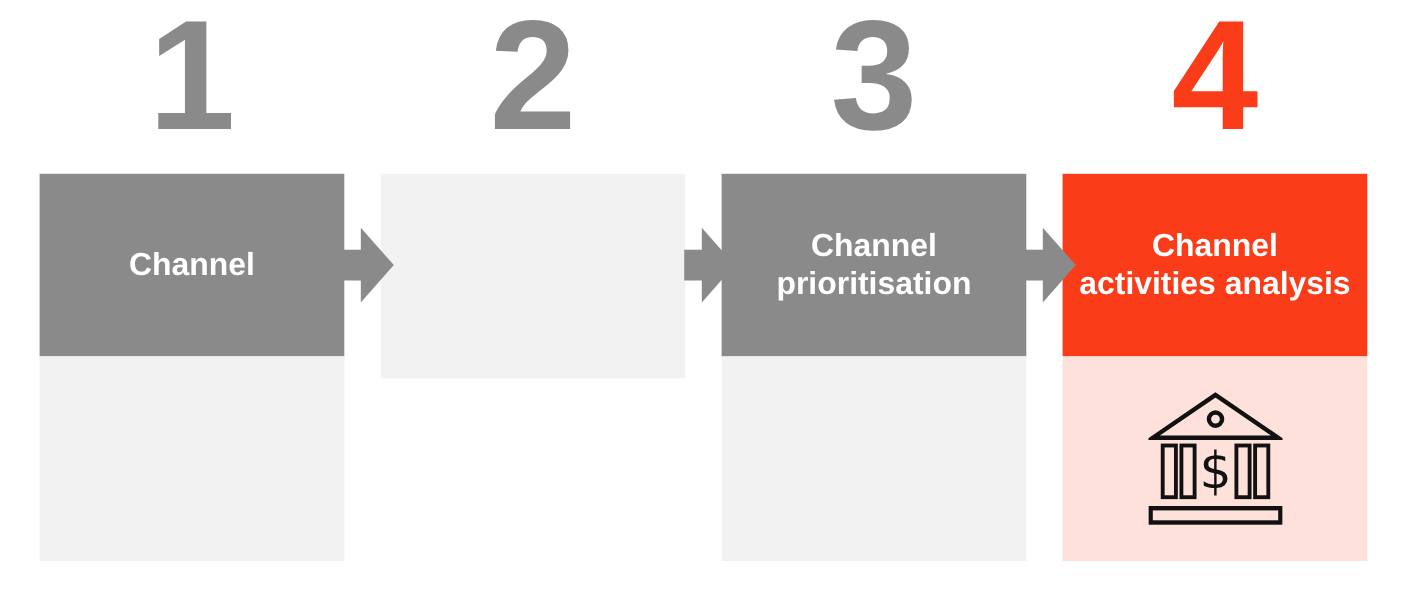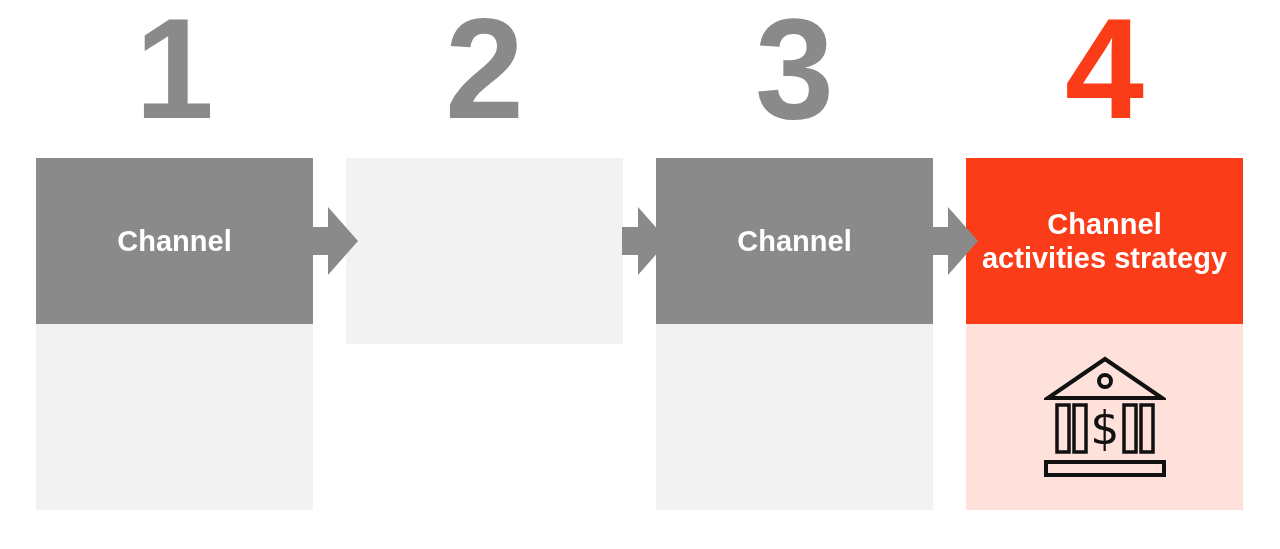--- a/index.html
+++ b/index.html
@@ -107,37 +107,38 @@
         </svg>
       </div>
     </div>
 
     <div class="step">
       <div class="num">
         <span class="digit">3</span>
       </div>
       <div class="header">
         <span class="line">Channel</span>
+        <span class="line">prioritisation</span>
       </div>
       <div class="body"></div>
       <div class="arrow">
         <svg width="47" height="68" viewBox="0 0 47 68">
           <rect x="-1" y="20" width="18" height="28" fill="#8A8A8A"></rect>
           <polygon points="16,0 16,68 46,34" fill="#8A8A8A"></polygon>
         </svg>
       </div>
     </div>
 
     <div class="step active">
       <div class="num">
         <span class="digit">4</span>
       </div>
       <div class="header">
         <span class="line">Channel</span>
-        <span class="line">activities strategy</span>
+        <span class="line">activities analysis</span>
       </div>
       <div class="body">
         <span class="bank-icon">
           <svg width="122" height="122" viewBox="0 0 122 122" fill="none">
             <polygon points="61,3 4,42 118,42" stroke="#111111" stroke-width="4" stroke-linejoin="miter" fill="none"></polygon>
             <circle cx="61" cy="25" r="6" stroke="#111111" stroke-width="4" fill="none"></circle>
             <rect x="13" y="49" width="12" height="47" stroke="#111111" stroke-width="3.5" fill="none"></rect>
             <rect x="30" y="49" width="12" height="47" stroke="#111111" stroke-width="3.5" fill="none"></rect>
             <rect x="80" y="49" width="12" height="47" stroke="#111111" stroke-width="3.5" fill="none"></rect>
             <rect x="97" y="49" width="12" height="47" stroke="#111111" stroke-width="3.5" fill="none"></rect>

